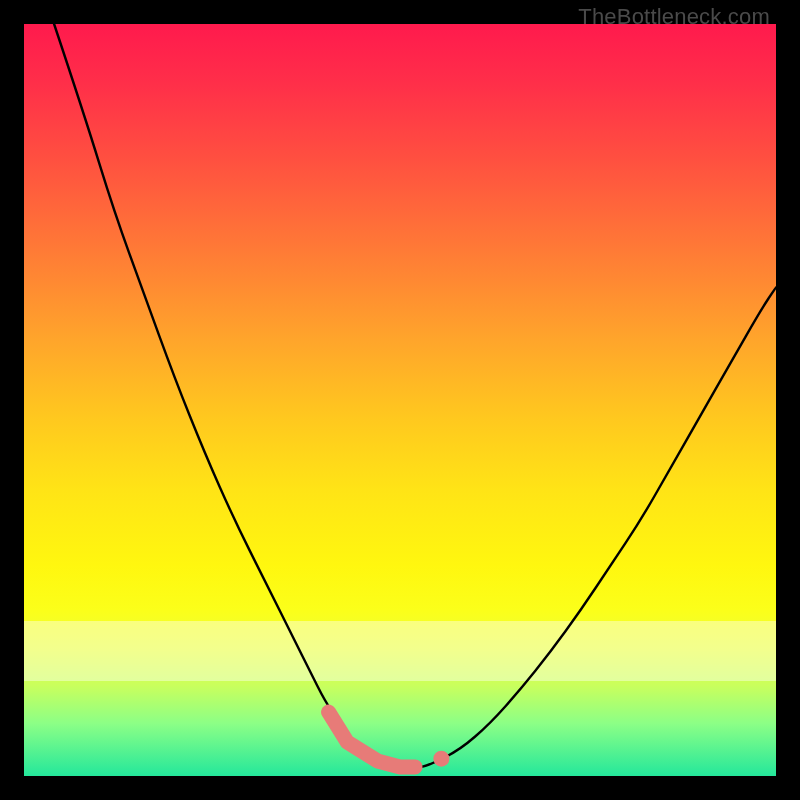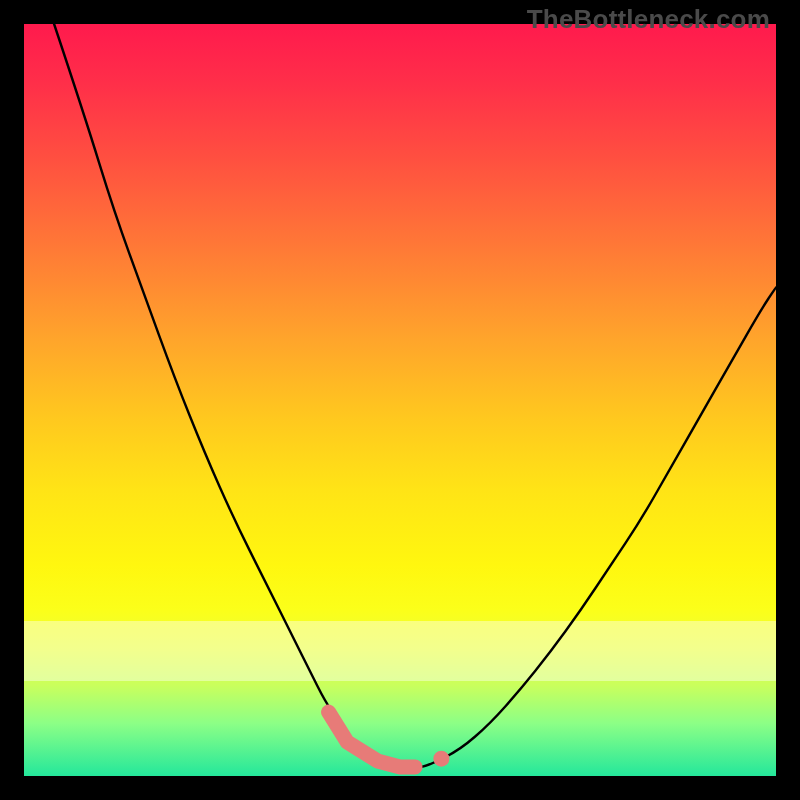--- a/index.html
+++ b/index.html
@@ -40,22 +40,22 @@
     top: 597px;
     height: 60px;
     background: rgba(255,255,255,0.42);
     pointer-events: none;
   }
   .watermark {
     position: absolute;
     top: 4px;
     right: 30px;
     color: #4a4a4a;
-    font-size: 26px;
-    font-weight: 700;
+    font-size: 22px;
+    font-weight: 400;
     letter-spacing: 0.2px;
     user-select: none;
   }
   svg.plot {
     position: absolute;
     left: 24px;
     top: 24px;
     width: 752px;
     height: 752px;
     overflow: visible;

